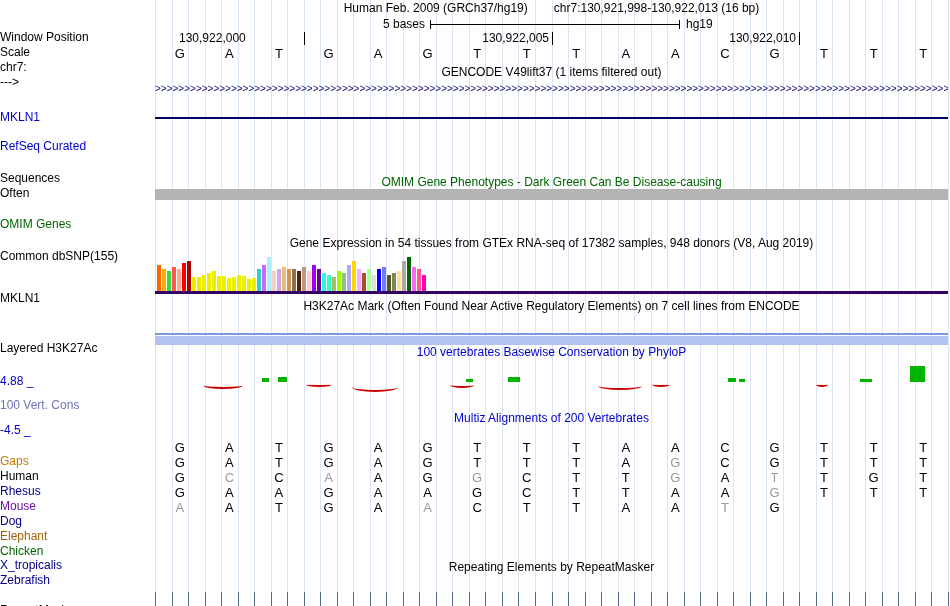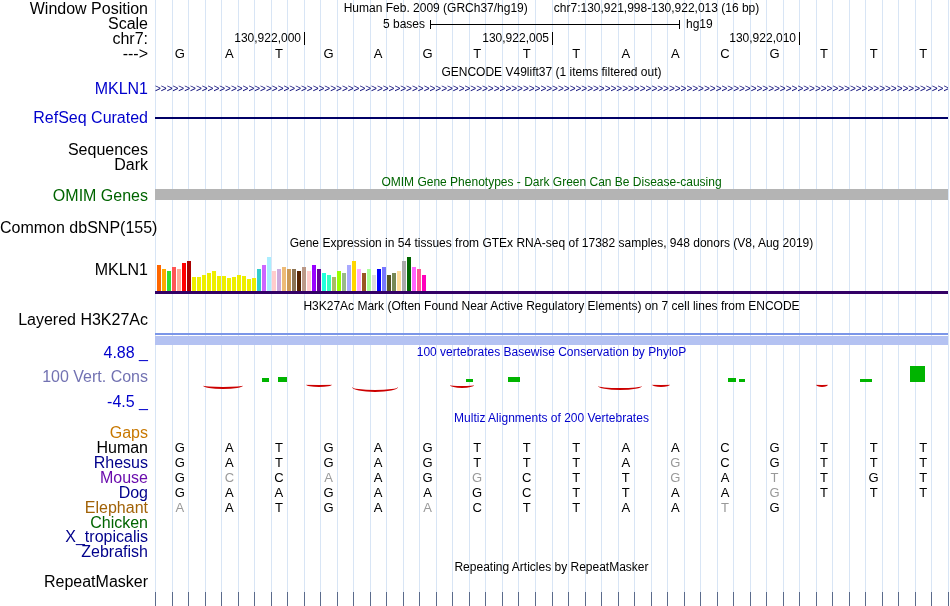--- a/index.html
+++ b/index.html
@@ -1,19 +1,19 @@
 <!DOCTYPE html>
 <html><head>
 <meta charset="utf-8">
 <style>
   html,body{margin:0;padding:0;background:#fff;}
   #screen{position:relative;width:950px;height:606px;background:#fff;overflow:hidden;
           font-family:"Liberation Sans", sans-serif;font-size:12px;color:#000;}
-  .llabel{position:absolute;left:0;width:148px;text-align:right;white-space:nowrap;
-          font-size:16px;line-height:13px;height:13px;}
+  .llabel{position:absolute;left:0;width:148px;white-space:nowrap;
+          font-size:12px;line-height:13px;height:13px;margin-top:29px;}
   .title{position:absolute;left:155px;width:793px;text-align:center;white-space:nowrap;
          font-size:12px;line-height:13px;height:13px;}
   .seqb{position:absolute;text-align:center;font-size:13px;line-height:13px;height:13px;}
   .mbase{position:absolute;text-align:center;font-size:13px;line-height:13px;height:13px;}
   .guide{position:absolute;top:0;width:1px;height:592px;background:rgba(168,198,232,0.45);}
   .btick{position:absolute;top:592px;width:1px;height:14px;background:#5A6B8C;}
   .blue{color:#0000CC;}
   .dgreen{color:#006400;}
   .orange{color:#C87800;}
   .consl{color:#7272B2;}
@@ -87,21 +87,21 @@
   <div class="llabel" style="top:32px">chr7:</div>
   <div class="llabel" style="top:47px">---&gt;</div>
 
   <div class="title" style="top:66px">GENCODE V49lift37 (1 items filtered out)</div>
   <div class="llabel blue" style="top:82px">MKLN1</div>
 
   <div class="llabel blue" style="top:111px">RefSeq Curated</div>
   <div style="position:absolute;left:155px;top:117px;width:793px;height:2px;background:#000066;"></div>
 
   <div class="llabel" style="top:143px">Sequences</div>
-  <div class="llabel" style="top:158px">Dark</div>
+  <div class="llabel" style="top:158px">Often</div>
 
   <div class="title dgreen" style="top:176px">OMIM Gene Phenotypes - Dark Green Can Be Disease-causing</div>
   <div class="llabel dgreen" style="top:189px">OMIM Genes</div>
   <div style="position:absolute;left:155px;top:189px;width:793px;height:11px;background:#B4B4B4;"></div>
 
   <div class="llabel" style="top:221px">Common dbSNP(155)</div>
 
   <div class="title" style="top:237px">Gene Expression in 54 tissues from GTEx RNA-seq of 17382 samples, 948 donors (V8, Aug 2019)</div>
   <div class="llabel" style="top:263px">MKLN1</div>
   <div style="position:absolute;left:155px;top:291px;width:793px;height:3px;background:#330066;"></div>
@@ -112,21 +112,21 @@
   <div style="position:absolute;left:155px;top:336px;width:793px;height:9px;background:#B4C2F2;"></div>
 
   <div class="title blue" style="top:346px">100 vertebrates Basewise Conservation by PhyloP</div>
   <div class="llabel blue" style="top:346px">4.88 _</div>
   <div class="llabel consl" style="top:370px">100 Vert. Cons</div>
   <div class="llabel blue" style="top:395px">-4.5 _</div>
 
   <div class="title blue" style="top:412px">Multiz Alignments of 200 Vertebrates</div>
   <div class="llabel orange" style="top:426px">Gaps</div>
 
-  <div class="title" style="top:561px">Repeating Articles by RepeatMasker</div>
+  <div class="title" style="top:561px">Repeating Elements by RepeatMasker</div>
   <div class="llabel" style="top:575px">RepeatMasker</div>
 
 <div class="btick" style="left: 155px;"></div>
     <div class="btick" style="left: 172px;"></div>
     <div class="btick" style="left: 188px;"></div>
     <div class="btick" style="left: 205px;"></div>
     <div class="btick" style="left: 221px;"></div>
     <div class="btick" style="left: 238px;"></div>
     <div class="btick" style="left: 254px;"></div>
     <div class="btick" style="left: 271px;"></div>
@@ -165,21 +165,21 @@
     <div class="btick" style="left: 816px;"></div>
     <div class="btick" style="left: 832px;"></div>
     <div class="btick" style="left: 849px;"></div>
     <div class="btick" style="left: 865px;"></div>
     <div class="btick" style="left: 882px;"></div>
     <div class="btick" style="left: 898px;"></div>
     <div class="btick" style="left: 915px;"></div>
     <div class="btick" style="left: 931px;"></div>
     <div class="btick" style="left: 948px;"></div>
     <div style="position: absolute; left: 304px; top: 32px; width: 1px; height: 13px; background: rgb(0, 0, 0);"></div>
-    <div style="position: absolute; left: 179px; top: 31px; width: 122px; text-align: right; white-space: nowrap;">130,922,000</div>
+    <div style="position: absolute; left: 179px; top: 31px; width: 122px; white-space: nowrap;">130,922,000</div>
     <div style="position: absolute; left: 552px; top: 32px; width: 1px; height: 13px; background: rgb(0, 0, 0);"></div>
     <div style="position: absolute; left: 427px; top: 31px; width: 122px; text-align: right; white-space: nowrap;">130,922,005</div>
     <div style="position: absolute; left: 799px; top: 32px; width: 1px; height: 13px; background: rgb(0, 0, 0);"></div>
     <div style="position: absolute; left: 674px; top: 31px; width: 122px; text-align: right; white-space: nowrap;">130,922,010</div>
     <div class="seqb" style="left: 155px; top: 47px; width: 49.5625px;">G</div>
     <div class="seqb" style="left: 204.562px; top: 47px; width: 49.5625px;">A</div>
     <div class="seqb" style="left: 254.125px; top: 47px; width: 49.5625px;">T</div>
     <div class="seqb" style="left: 303.688px; top: 47px; width: 49.5625px;">G</div>
     <div class="seqb" style="left: 353.25px; top: 47px; width: 49.5625px;">A</div>
     <div class="seqb" style="left: 402.812px; top: 47px; width: 49.5625px;">G</div>

